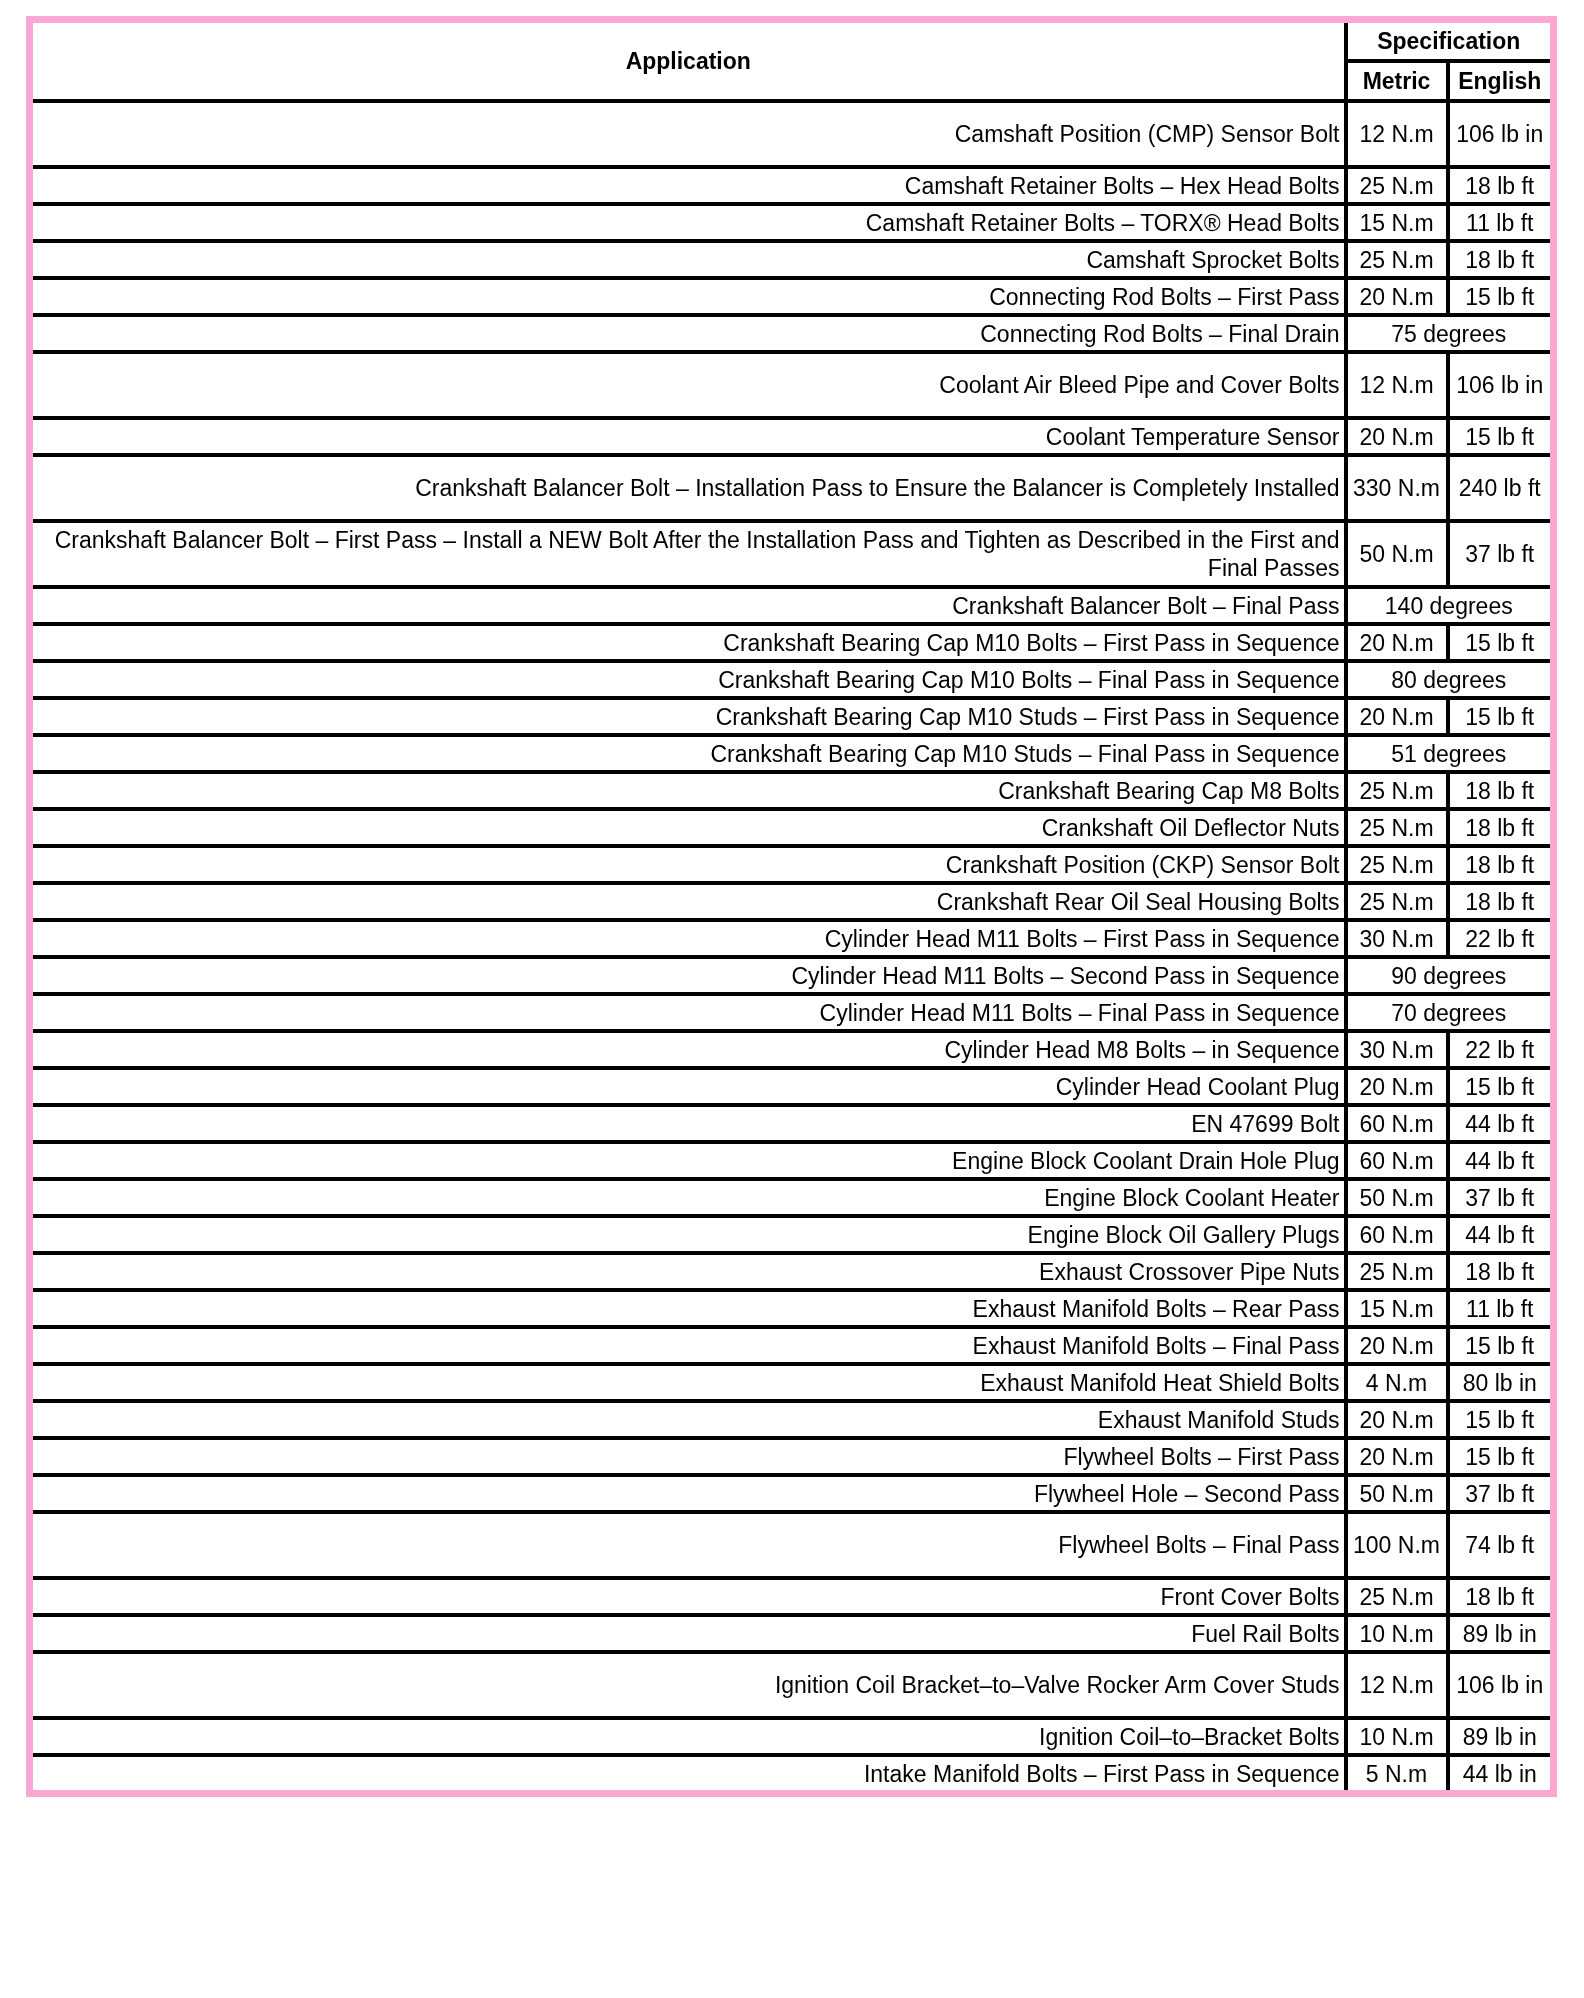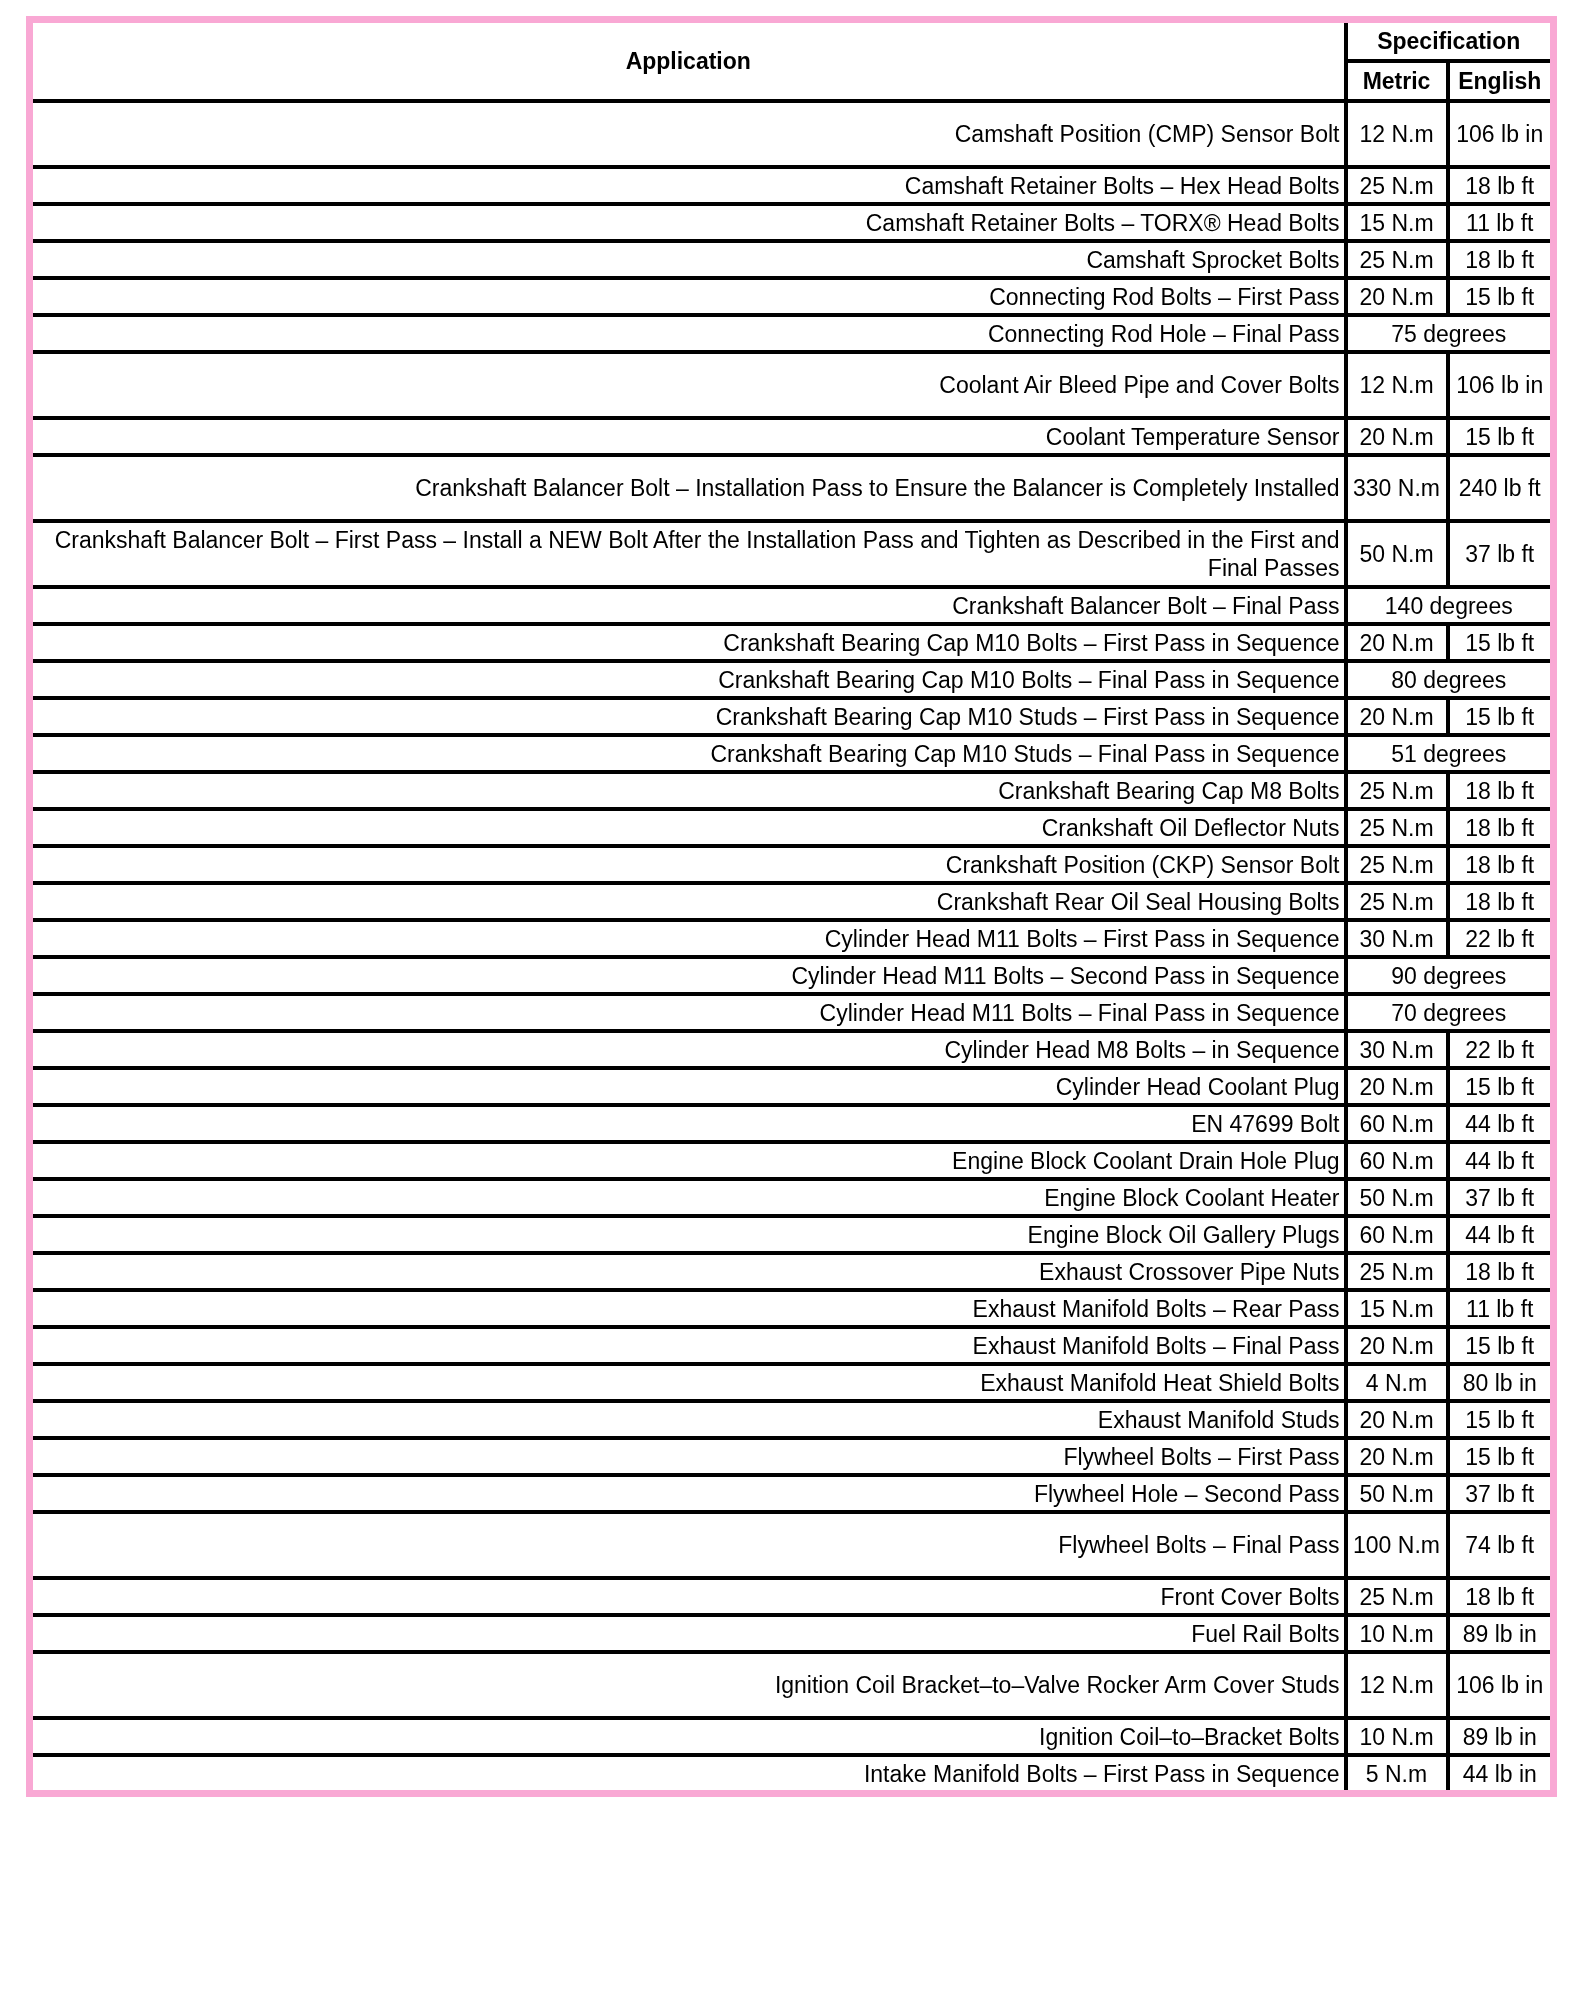--- a/index.html
+++ b/index.html
@@ -69,21 +69,21 @@
         <td class="app">Camshaft Sprocket Bolts</td>
         <td class="val">25 N.m</td>
         <td class="val">18 lb ft</td>
       </tr>
       <tr class="single">
         <td class="app">Connecting Rod Bolts – First Pass</td>
         <td class="val">20 N.m</td>
         <td class="val">15 lb ft</td>
       </tr>
       <tr class="single">
-        <td class="app">Connecting Rod Hole – Final Pass</td>
+        <td class="app">Connecting Rod Bolts – Final Drain</td>
         <td class="val" colspan="2">75 degrees</td>
       </tr>
       <tr class="double">
         <td class="app">Coolant Air Bleed Pipe and Cover Bolts</td>
         <td class="val">12 N.m</td>
         <td class="val">106 lb in</td>
       </tr>
       <tr class="single">
         <td class="app">Coolant Temperature Sensor</td>
         <td class="val">20 N.m</td>

